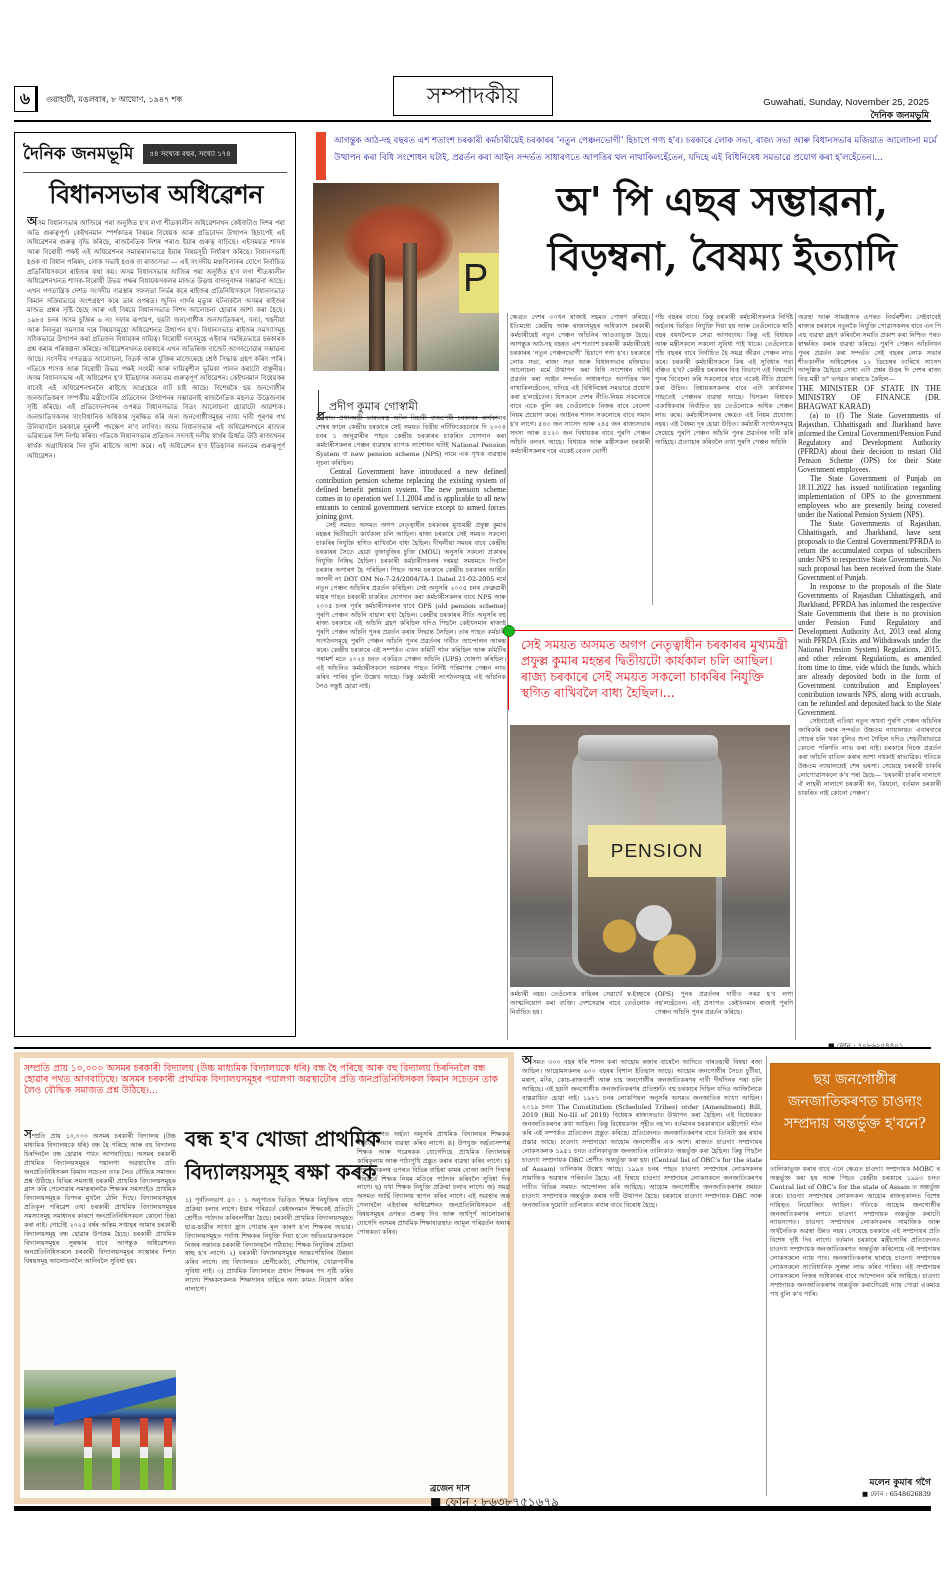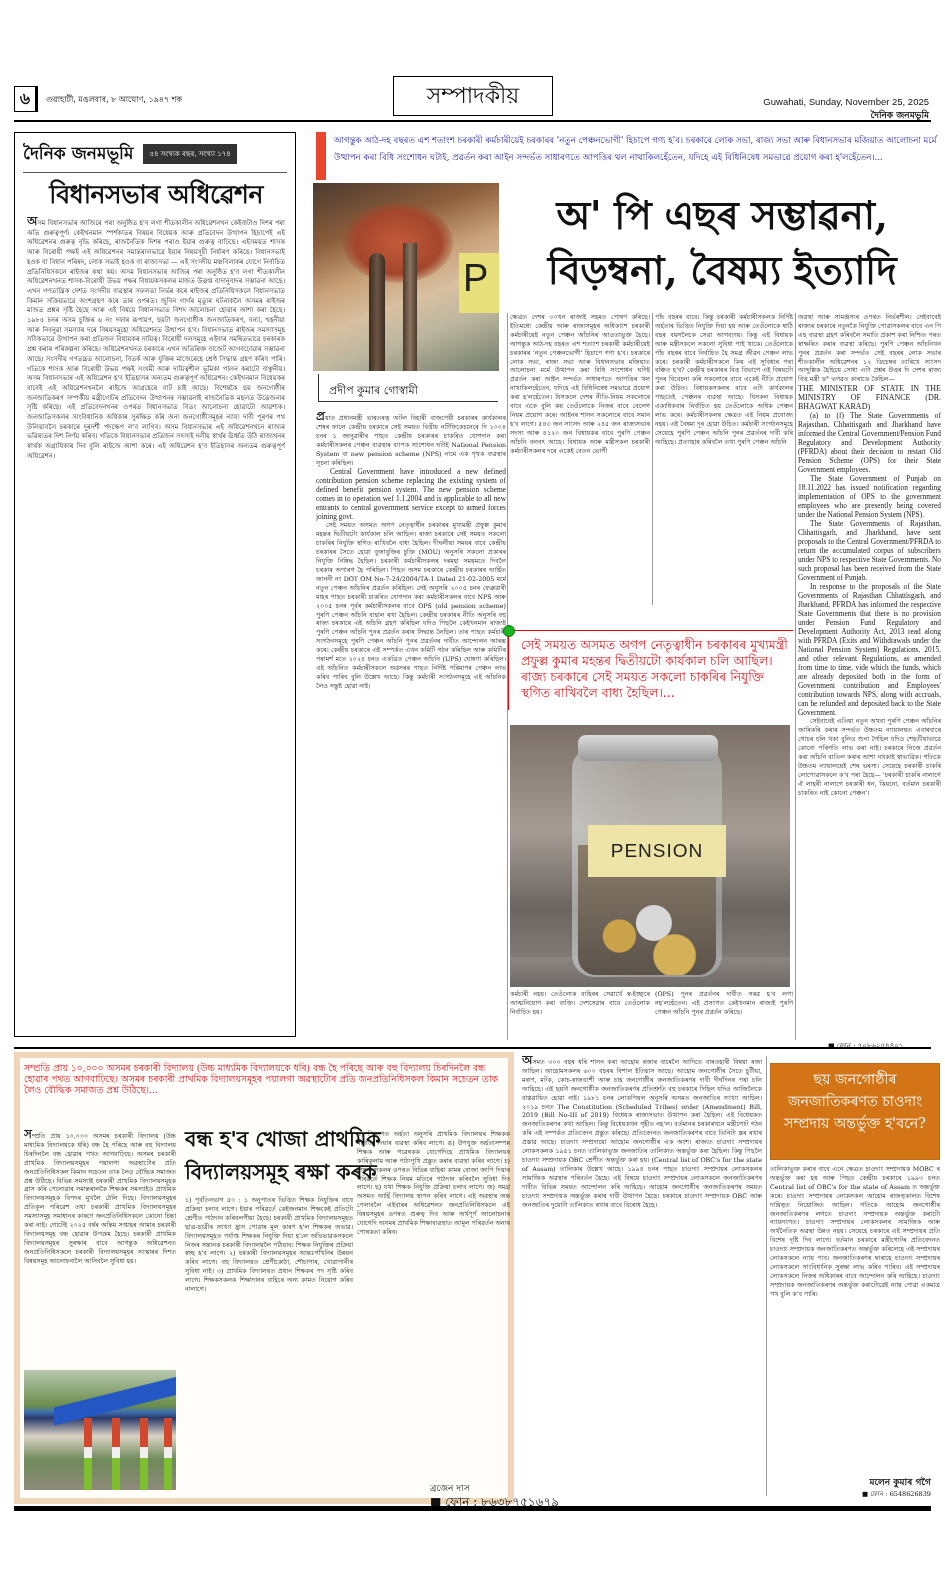--- a/index.html
+++ b/index.html
@@ -26,23 +26,23 @@
 
 #standfirst{left:316px;top:132px;width:625px;height:48px;border-left:10px solid #e8472b;padding-left:8px;color:#1a1aa8;font-size:8.6px;line-height:17px}
 
 #photo1{left:313px;top:183px;width:186px;height:188px;background:linear-gradient(160deg,#4b3a2e 0%,#8b5d3b 25%,#c9a27a 45%,#d8c0a0 60%,#bcb6a0 75%,#6f7b6a 100%);overflow:hidden}
 #photo1 .cane{position:absolute;left:56px;top:70px;width:16px;height:118px;background:linear-gradient(90deg,#3a2c22,#6d5644,#3a2c22);border-radius:8px 8px 0 0}
 #photo1 .cane2{position:absolute;left:90px;top:60px;width:14px;height:128px;background:linear-gradient(90deg,#4a3a2e,#8d7560,#4a3a2e)}
 #photo1 .hand{position:absolute;left:30px;top:20px;width:110px;height:80px;background:radial-gradient(ellipse at 50% 50%,#c45a3a 0%,#a3462c 55%,transparent 75%);border-radius:50%}
 #photo1 .sign{position:absolute;right:0;top:70px;width:40px;height:60px;background:#e8e07a}
 #photo1 .sign span{font-family:"Liberation Sans",sans-serif;font-size:38px;color:#222;position:absolute;left:4px;top:4px}
 
-#byline{left:318px;top:374px;width:180px;height:28px;border-left:1.5px solid #333;border-bottom:1.5px solid #333;padding:8px 0 16px 10px;font-size:11px}
+#byline{left:318px;top:390px;width:180px;height:28px;border-left:1.5px solid #333;border-bottom:1.5px solid #333;padding:8px 0 16px 10px;font-size:11px}
 
-#headline{left:506px;top:188px;width:432px;font-size:39px;font-weight:bold;line-height:55px;text-align:center;letter-spacing:-0.5px}
+#headline{left:506px;top:174px;width:432px;font-size:39px;font-weight:bold;line-height:55px;text-align:center;letter-spacing:-0.5px}
 
 #colA{left:316px;top:412px;width:190px;height:628px}
 #colB{left:510px;top:313px;width:140px;height:292px}
 #colC{left:655px;top:313px;width:138px;height:292px}
 #colD{left:798px;top:313px;width:143px;height:727px}
 #colBb{left:510px;top:990px;width:140px;height:50px}
 #colCb{left:655px;top:990px;width:138px;height:50px}
 .vrule{position:absolute;width:1px;background:#999}
 
 #pullquote{left:508px;top:630px;width:285px;height:80px;border-top:1px solid #e00;border-left:1px solid #e00;padding:6px 4px 0 12px;color:#e6151b;font-size:12.4px;line-height:16px}
@@ -61,21 +61,21 @@
 
 #botbox{left:14px;top:1052px;width:500px;height:452px;border:6px solid #efd6b8;background:#fffdf9}
 #bot-stand{left:24px;top:1062px;width:486px;color:#e6151b;font-size:9.2px;line-height:11px}
 #bot-head{left:185px;top:1123px;width:215px;font-size:20.5px;font-weight:bold;line-height:33px;text-align:left}
 #bot-colA{left:24px;top:1130px;width:152px;height:194px}
 #bot-colB{left:185px;top:1196px;width:168px;height:300px}
 #bot-colC{left:357px;top:1130px;width:153px;height:300px}
 #school{left:24px;top:1370px;width:152px;height:120px;background:linear-gradient(180deg,#b8c8b0 0%,#6a8d4a 30%,#3d6fb0 35%,#2a3a6a 40%,#d9d3c4 55%,#6f8a5a 75%,#8e8a7a 100%);overflow:hidden}
 #school .roof{position:absolute;left:30px;top:20px;width:140px;height:18px;background:#2457c4;transform:skewY(-14deg)}
 #school .pillar{position:absolute;top:48px;width:8px;height:72px;background:linear-gradient(180deg,#d2482e 0 40%,#f0f0f0 40% 55%,#7fbf2f 55% 100%)}
-#sig2name{left:430px;top:1481px;font-size:9px;font-weight:normal}
+#sig2name{left:430px;top:1481px;font-size:9px;font-weight:bold}
 #sig2phone{left:430px;top:1493px;font-size:12px}
 
 #bm-colA{left:522px;top:1056px;width:240px;height:420px}
 
 #orangebox{left:770px;top:1063px;width:170px;height:97px;background:#d37416;color:#fff;font-size:14.2px;line-height:22px;text-align:center;padding-top:4px;border:1px solid #c06a10}
 #br-col{left:770px;top:1165px;width:170px;height:305px}
 #sig3name{right:14px;top:1475px;font-size:9px;font-weight:bold}
 #sig3phone{right:14px;top:1489px;font-size:6.5px}
 #footrule{left:14px;top:1506px;width:917px;height:5px;background:#000}
 .wline{display:block}

